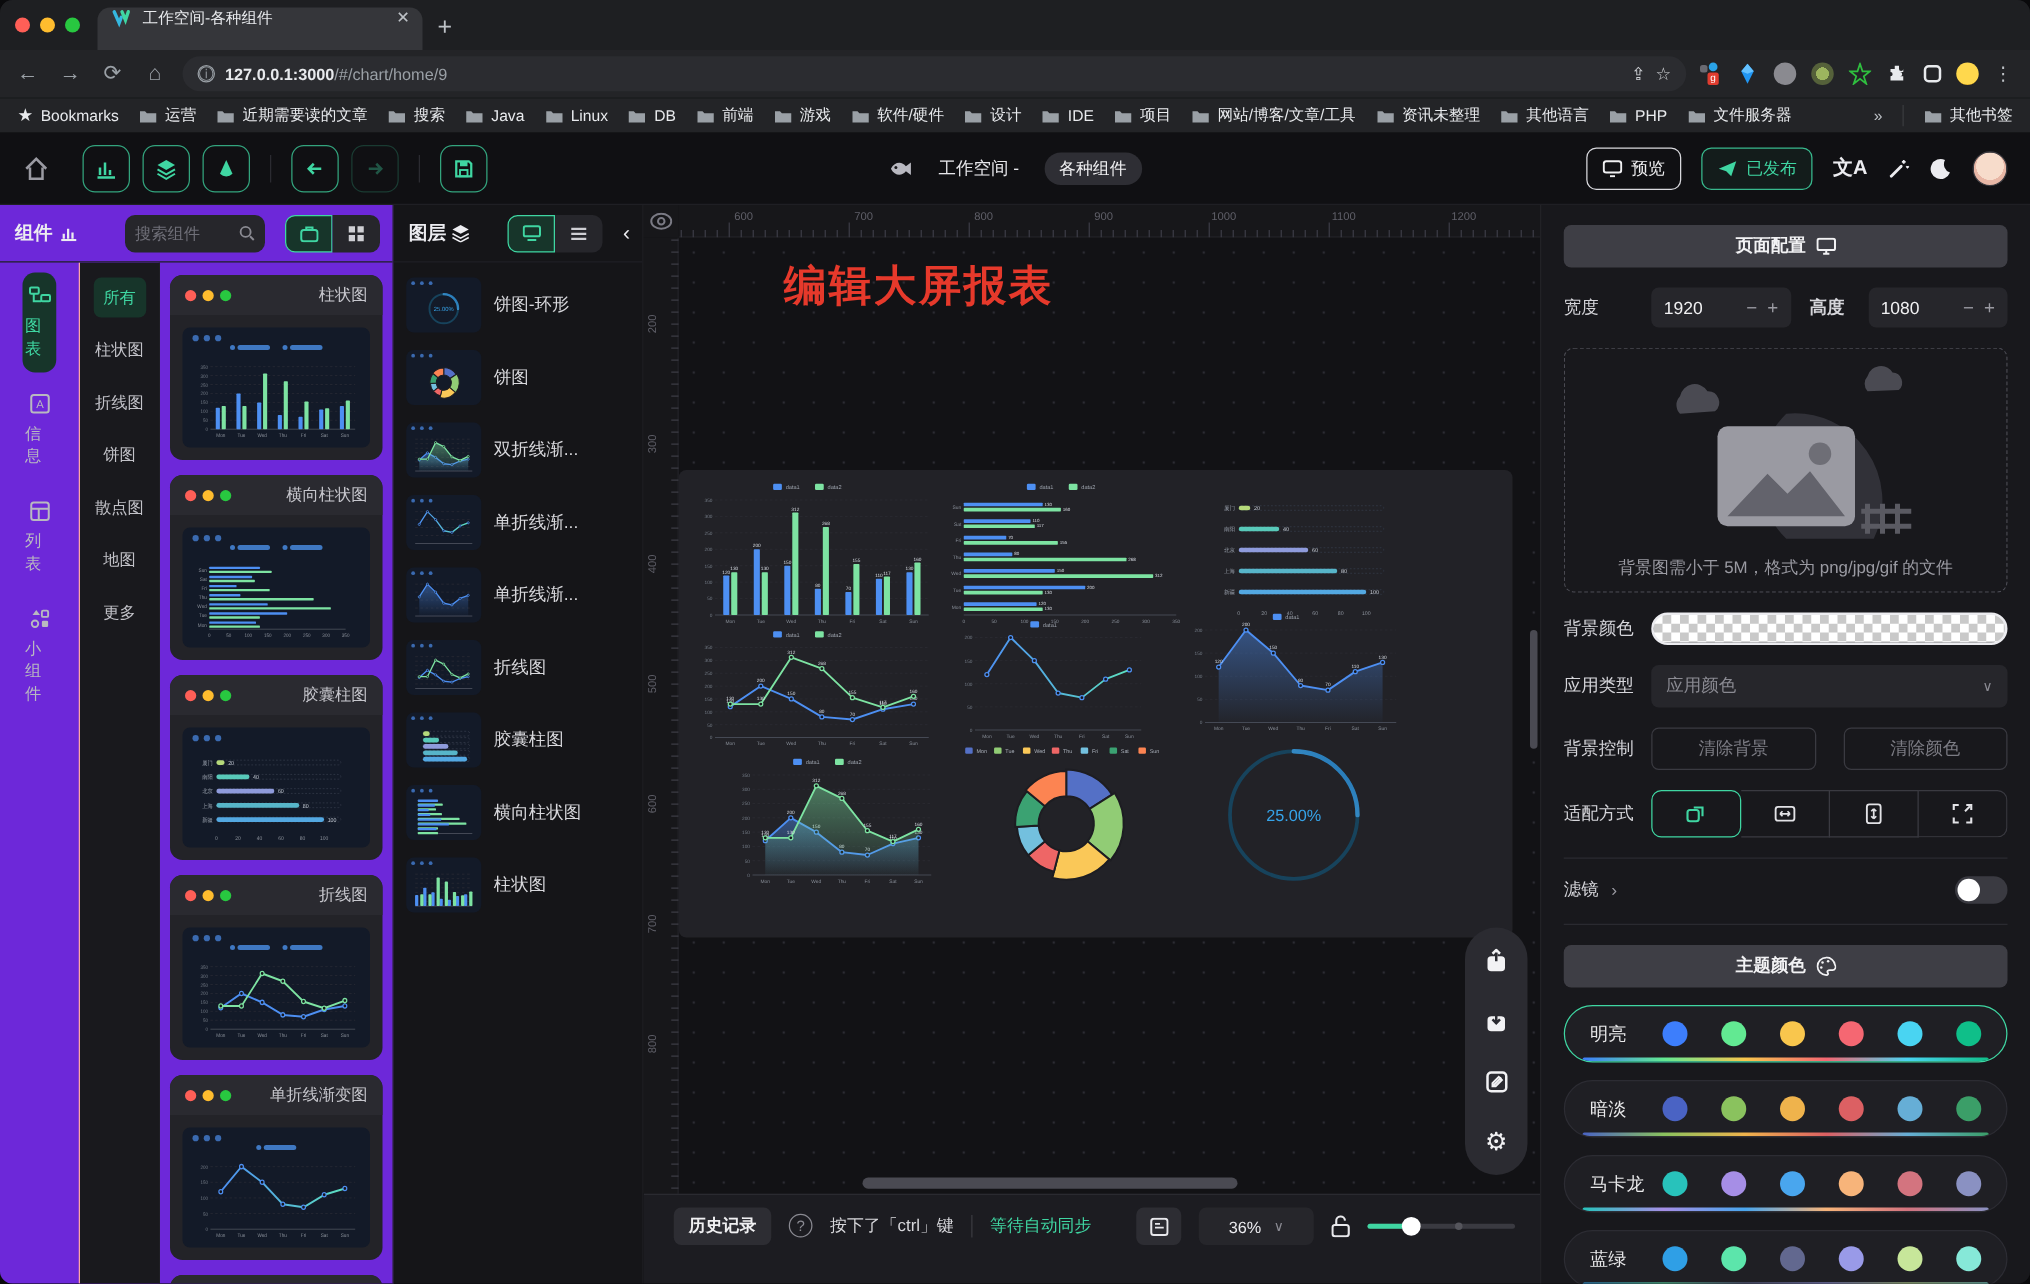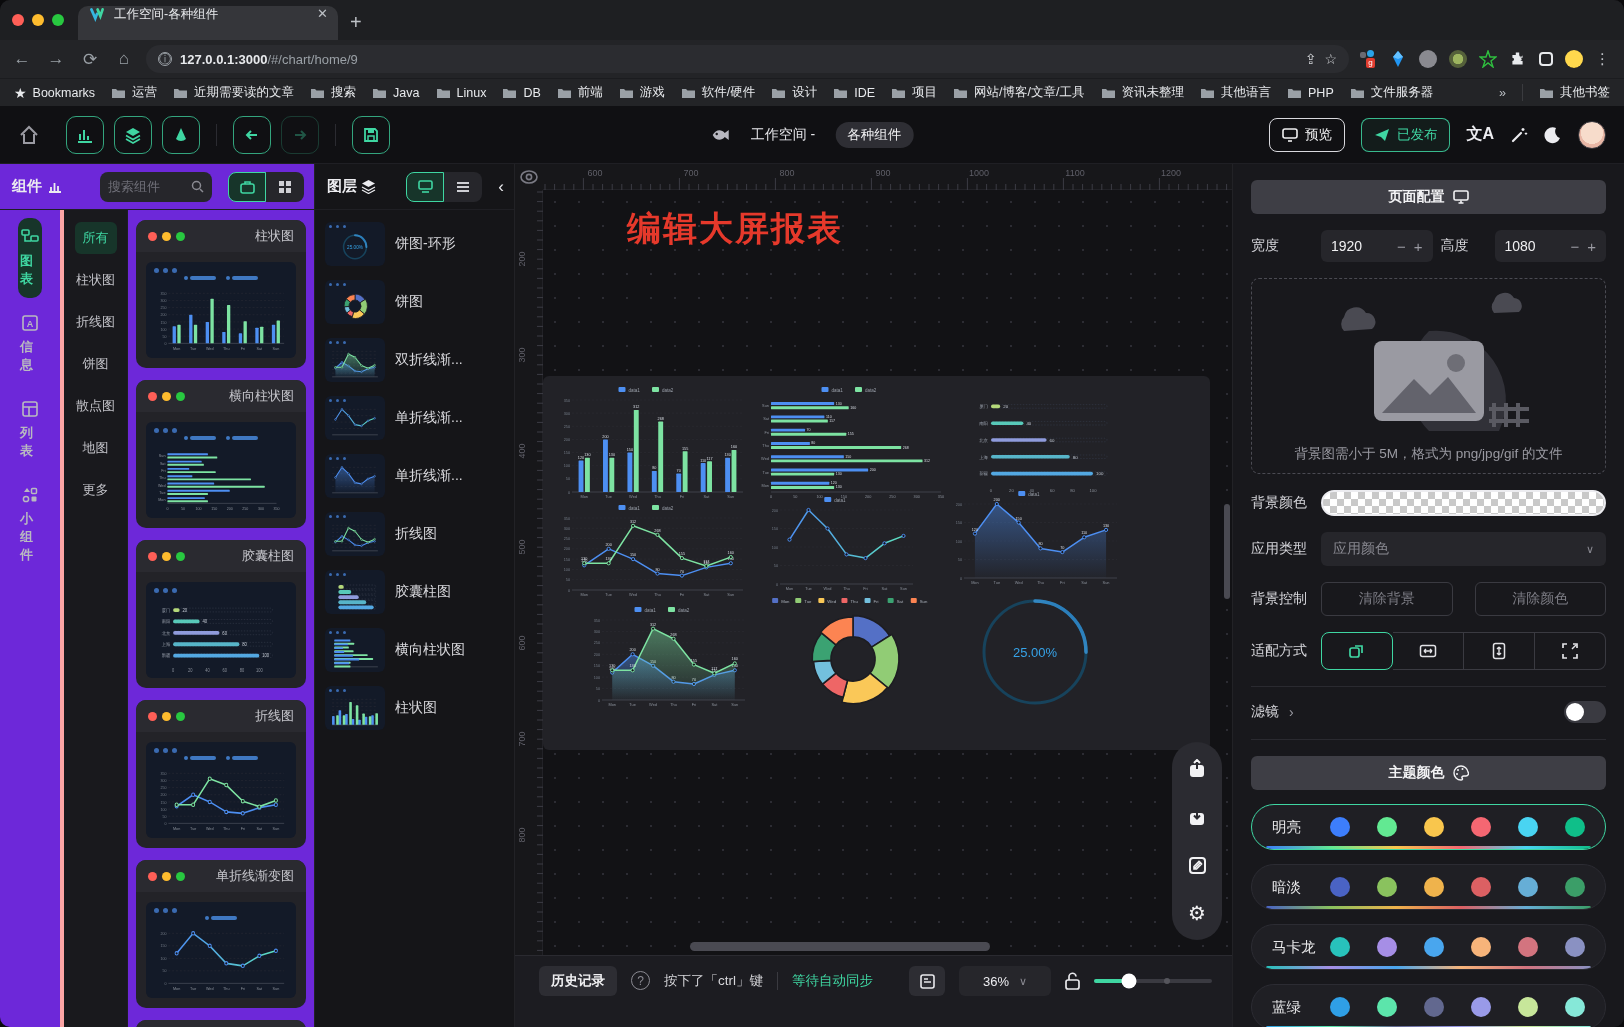--- a/index.html
+++ b/index.html
@@ -46,21 +46,21 @@
   
   .cpanel{width:315px;background:#6d28d9;border-right:1px solid #222226;display:flex;flex-direction:column;}
   .cp-head{height:46px;display:flex;align-items:center;padding:0 10px 0 12px;gap:8px;border-bottom:1px solid #1f1f24;}
   .cp-title{color:#ececf0;font-size:15px;font-weight:700;display:flex;gap:6px;align-items:center;}
   .searchpill{margin-left:auto;width:112px;height:30px;background:#26262b;border-radius:8px;display:flex;align-items:center;padding:0 8px;gap:6px;color:#6f6f78;font-size:13px;}
   .segbtn{width:38px;height:30px;display:flex;align-items:center;justify-content:center;background:#26262b;color:#cfcfd4;}
   .segbtn.first{border-radius:8px 0 0 8px;}
   .segbtn.last{border-radius:0 8px 8px 0;}
   .segbtn.active{background:#17352a;border:1px solid #3fd6a2;color:#3fd6a2;}
   .cp-body{flex:1;display:flex;overflow:hidden;}
-  .cp-tabs{width:64px;padding:8px 18px;display:flex;flex-direction:column;gap:6px;border-right:4px solid #fca5a5;font-weight:bold;}
+  .cp-tabs{width:64px;padding:8px 18px;display:flex;flex-direction:column;gap:6px;border-right:1px solid #fca5a5;}
   .cp-tab{border-radius:10px;padding:10px 2px;display:flex;flex-direction:column;align-items:center;gap:6px;color:#b9b9c0;font-size:13px;}
   .cp-tab.active{background:#17352a;color:#3fd6a2;}
   .cp-cats{width:64px;padding:12px 6px;display:flex;flex-direction:column;gap:10px;align-items:center;border-right:1px solid #1e1e23;background:#19191d;}
   .cp-cat{color:#c2c2c8;font-size:13px;padding:7px 8px;border-radius:6px;white-space:nowrap;}
   .cp-cat.active{background:#17352a;color:#3fd6a2;}
   .cp-cards{flex:1;padding:10px 8px;display:flex;flex-direction:column;gap:12px;overflow:hidden;}
   .card{background:#232328;border-radius:10px;flex:0 0 auto;}
   .card-head{height:32px;background:#2a2a30;border-radius:10px 10px 0 0;display:flex;align-items:center;padding:0 12px;gap:5px;}
   .dot{width:9px;height:9px;border-radius:50%;}
   .card-title{margin-left:auto;color:#c6c6cc;font-size:13px;}
@@ -1756,21 +1756,21 @@
           </svg>
       </div>
 
       <div class="cfg-row">
         <span class="cfg-label">宽度</span>
         <div class="stepper">
           <span class="val">1920</span>
           <span class="pm">−</span>
           <span class="pm">+</span>
         </div>
-        <span class="cfg-label" style="width:46px;text-align:left;padding-right:4px;">高度</span>
+        <span class="cfg-label" style="width:46px;text-align:center;padding-right:4px;font-weight:bold;">高度</span>
         <div class="stepper">
           <span class="val">1080</span>
           <span class="pm">−</span>
           <span class="pm">+</span>
         </div>
       </div>
 
       <div class="upload">
         <svg width="250" height="150" viewBox="0 0 250 150" style="position:absolute;top:12px;left:50%;transform:translateX(-50%);">
           <path d="M60 32 a10 10 0 0 1 0 -14 a12 12 0 0 1 22 -4 a9 9 0 0 1 6 16 Z" fill="#4a4a52" transform="translate(-20,8)"></path>

